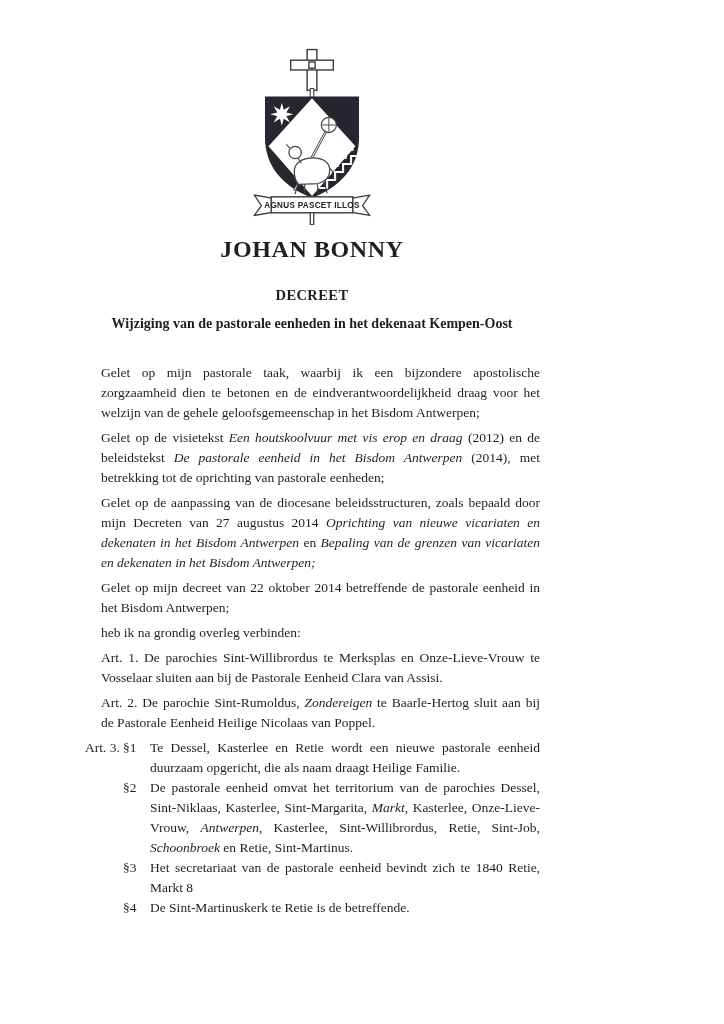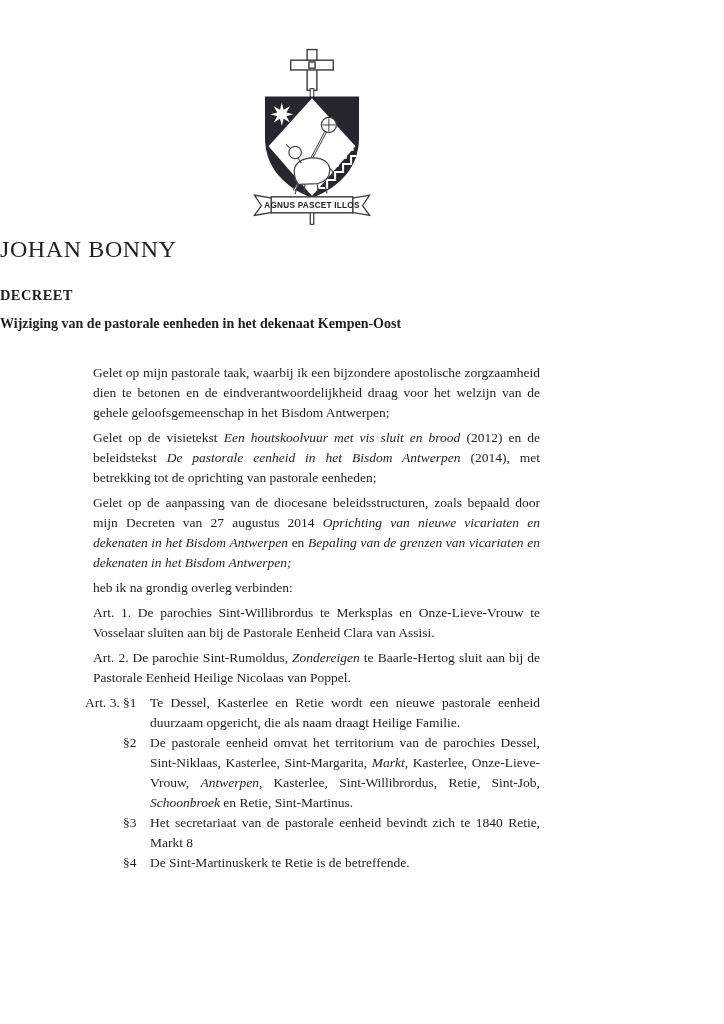--- a/index.html
+++ b/index.html
@@ -8,53 +8,56 @@
     width: 624px;
     height: 1024px;
     background: #ffffff;
     color: #1f1f1f;
     font-family: "Liberation Serif", "DejaVu Serif", serif;
     overflow: hidden;
   }
   .crest { padding-top: 46px; text-align: center; line-height: 0; }
   .crest svg { display: inline-block; }
   .author-name {
+    text-align: center;
     font-size: 24px;
-    font-weight: normal;
+    font-weight: bold;
     letter-spacing: 0.6px;
     margin-top: 10px;
     line-height: 24px;
   }
   .author-title {
     text-align: center;
     font-size: 14.5px;
     letter-spacing: 0.4px;
     margin-top: 14px;
     line-height: 15px;
   }
   .doc-type {
+    text-align: center;
     font-size: 14.5px;
     font-weight: bold;
     letter-spacing: 0.4px;
     margin-top: 27px;
     line-height: 15px;
   }
   .doc-title {
+    text-align: center;
     font-size: 14px;
     font-weight: bold;
     margin-top: 13px;
     line-height: 15px;
   }
   .content {
     margin: 32px 84px 0 85px;
     font-size: 13.5px;
     line-height: 20px;
     text-align: justify;
   }
-  .content p { margin: 0 0 5px 8px; }
+  .content p { margin: 0 0 5px 16px; }
   .content i { font-style: italic; }
   .art3 { display: flex; margin-top: 0; }
   .art3-label { width: 38px; flex: none; font-family: Liberation Serif, serif; }
   .clauses { flex: 1 1 auto; }
   .clause { display: flex; }
   .clause-num { width: 27px; flex: none; }
   .clause-text { flex: 1 1 auto; text-align: justify; }
 </style>
 </head>
 <body>
@@ -115,22 +118,23 @@
       <rect x="78.2" y="188" width="3.6" height="13" fill="#ffffff" stroke="#3c3c3c" stroke-width="1.1"></rect>
     </svg>
   </div>
 
   <div class="author-name">JOHAN BONNY</div>
   <div class="doc-type">DECREET</div>
   <div class="doc-title">Wijziging van de pastorale eenheden in het dekenaat Kempen-Oost</div>
 
   <div class="content">
     <p>Gelet op mijn pastorale taak, waarbij ik een bijzondere apostolische zorgzaamheid dien te betonen en de eindverantwoordelijkheid draag voor het welzijn van de gehele geloofsgemeenschap in het Bisdom Antwerpen;</p>
-    <p>Gelet op de visietekst <i>Een houtskoolvuur met vis sluit en brood</i> (2012) en de beleidstekst <i>De pastorale eenheid in het Bisdom Antwerpen</i> (2014), met betrekking tot de oprichting van pastorale eenheden;</p>
+    <p>Gelet op de visietekst <i>Een houtskoolvuur met vis erop en draag</i> (2012) en de beleidstekst <i>De pastorale eenheid in het Bisdom Antwerpen</i> (2014), met betrekking tot de oprichting van pastorale eenheden;</p>
     <p>Gelet op de aanpassing van de diocesane beleidsstructuren, zoals bepaald door mijn Decreten van 27 augustus 2014 <i>Oprichting van nieuwe vicariaten en dekenaten in het Bisdom Antwerpen</i> en <i>Bepaling van de grenzen van vicariaten en dekenaten in het Bisdom Antwerpen;</i></p>
+    <p>Gelet op mijn decreet van 22 oktober 2014 betreffende de pastorale eenheid in het Bisdom Antwerpen;</p>
     <p>heb ik na grondig overleg verbinden:</p>
     <p>Art. 1. De parochies Sint-Willibrordus te Merksplas en Onze-Lieve-Vrouw te Vosselaar sluiten aan bij de Pastorale Eenheid Clara van Assisi.</p>
     <p>Art. 2. De parochie Sint-Rumoldus, <i>Zondereigen</i> te Baarle-Hertog sluit aan bij de Pastorale Eenheid Heilige Nicolaas van Poppel.</p>
 
     <div class="art3">
       <div class="art3-label">Art. 3.</div>
       <div class="clauses">
         <div class="clause">
           <div class="clause-num">§1</div>
           <div class="clause-text">Te Dessel, Kasterlee en Retie wordt een nieuwe pastorale eenheid duurzaam opgericht, die als naam draagt Heilige Familie.</div>

